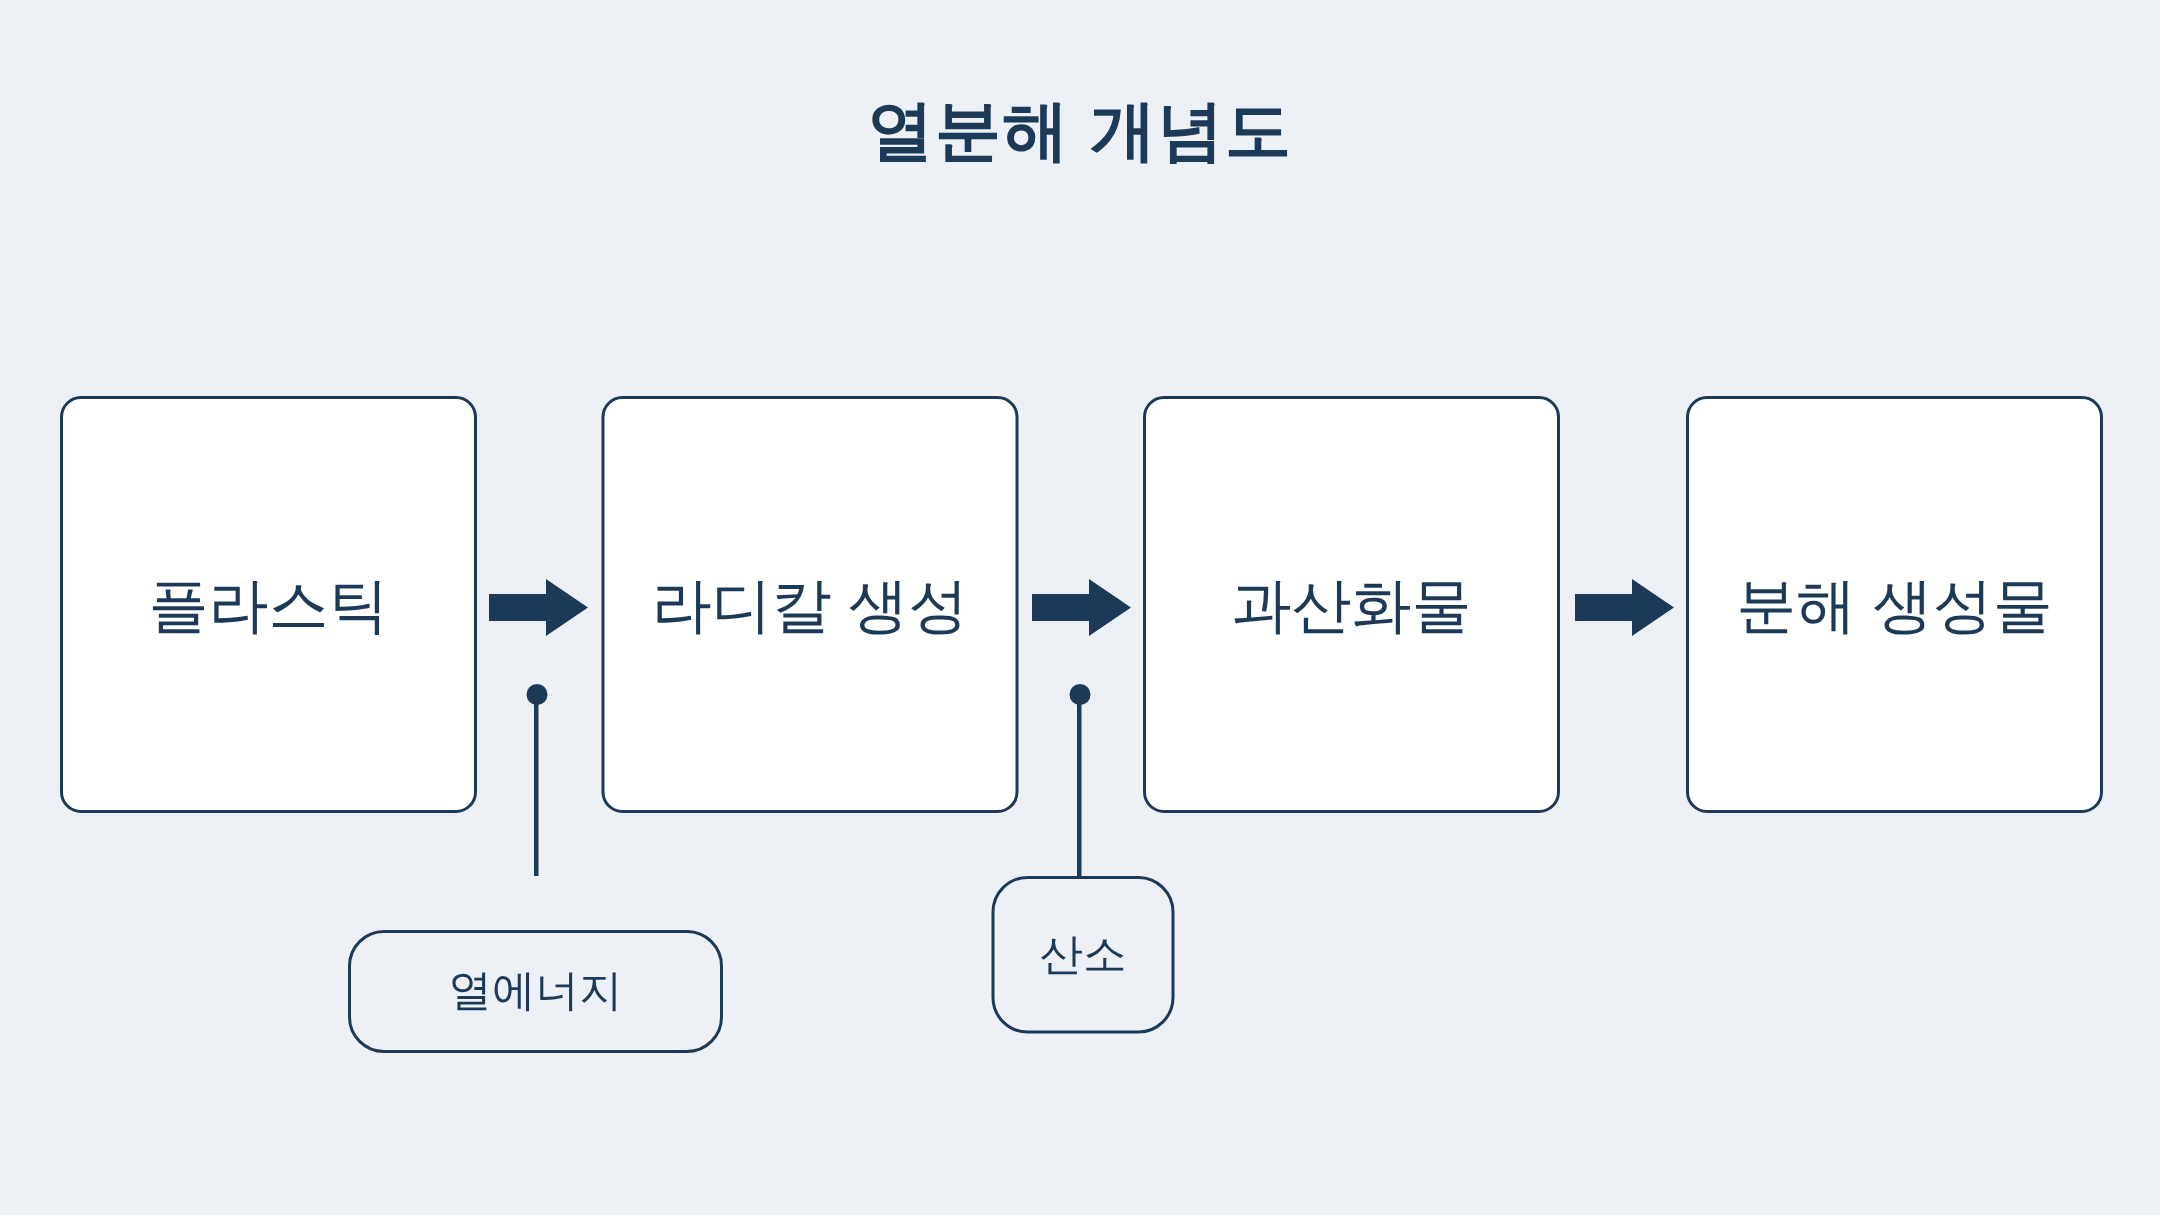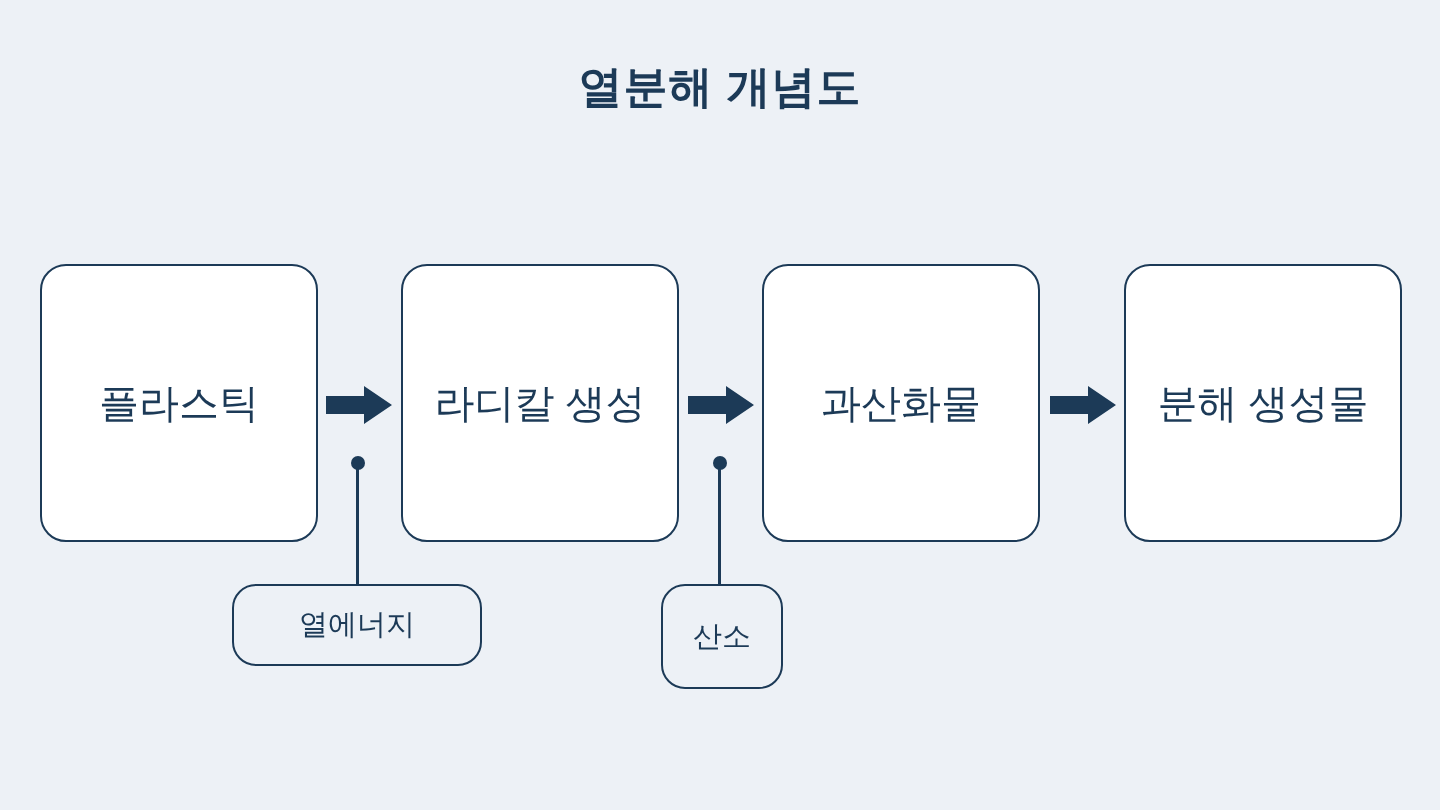--- a/index.html
+++ b/index.html
@@ -27,21 +27,21 @@
     color: #1c3a57;
     letter-spacing: 1px;
   }
   .flow-node {
     position: absolute;
     top: 264px;
     width: 278px;
     height: 278px;
     background: #ffffff;
     border: 2px solid #1c3a57;
-    border-radius: 26px;
+    border-radius: 14px;
     display: flex;
     align-items: center;
     justify-content: center;
   }
   .flow-node .node-label {
     font-size: 40px;
     font-weight: 400;
     color: #1c3a57;
     white-space: nowrap;
   }
@@ -90,21 +90,21 @@
     display: flex;
     align-items: center;
     justify-content: center;
   }
   .callout .callout-label {
     font-size: 29px;
     font-weight: 400;
     color: #1c3a57;
     white-space: nowrap;
   }
-  .callout-1 { left: 232px; width: 250px; height: 82px; }
+  .callout-1 { left: 232px; width: 250px; height: 82px; margin-top: 36px; }
   .callout-2 { left: 661px; width: 122px; height: 105px; }
 </style>
 </head>
 <body>
 
 <div class="canvas">
 
   <h1 class="title">열분해 개념도</h1>
 
   <div class="flow-node node-1">

